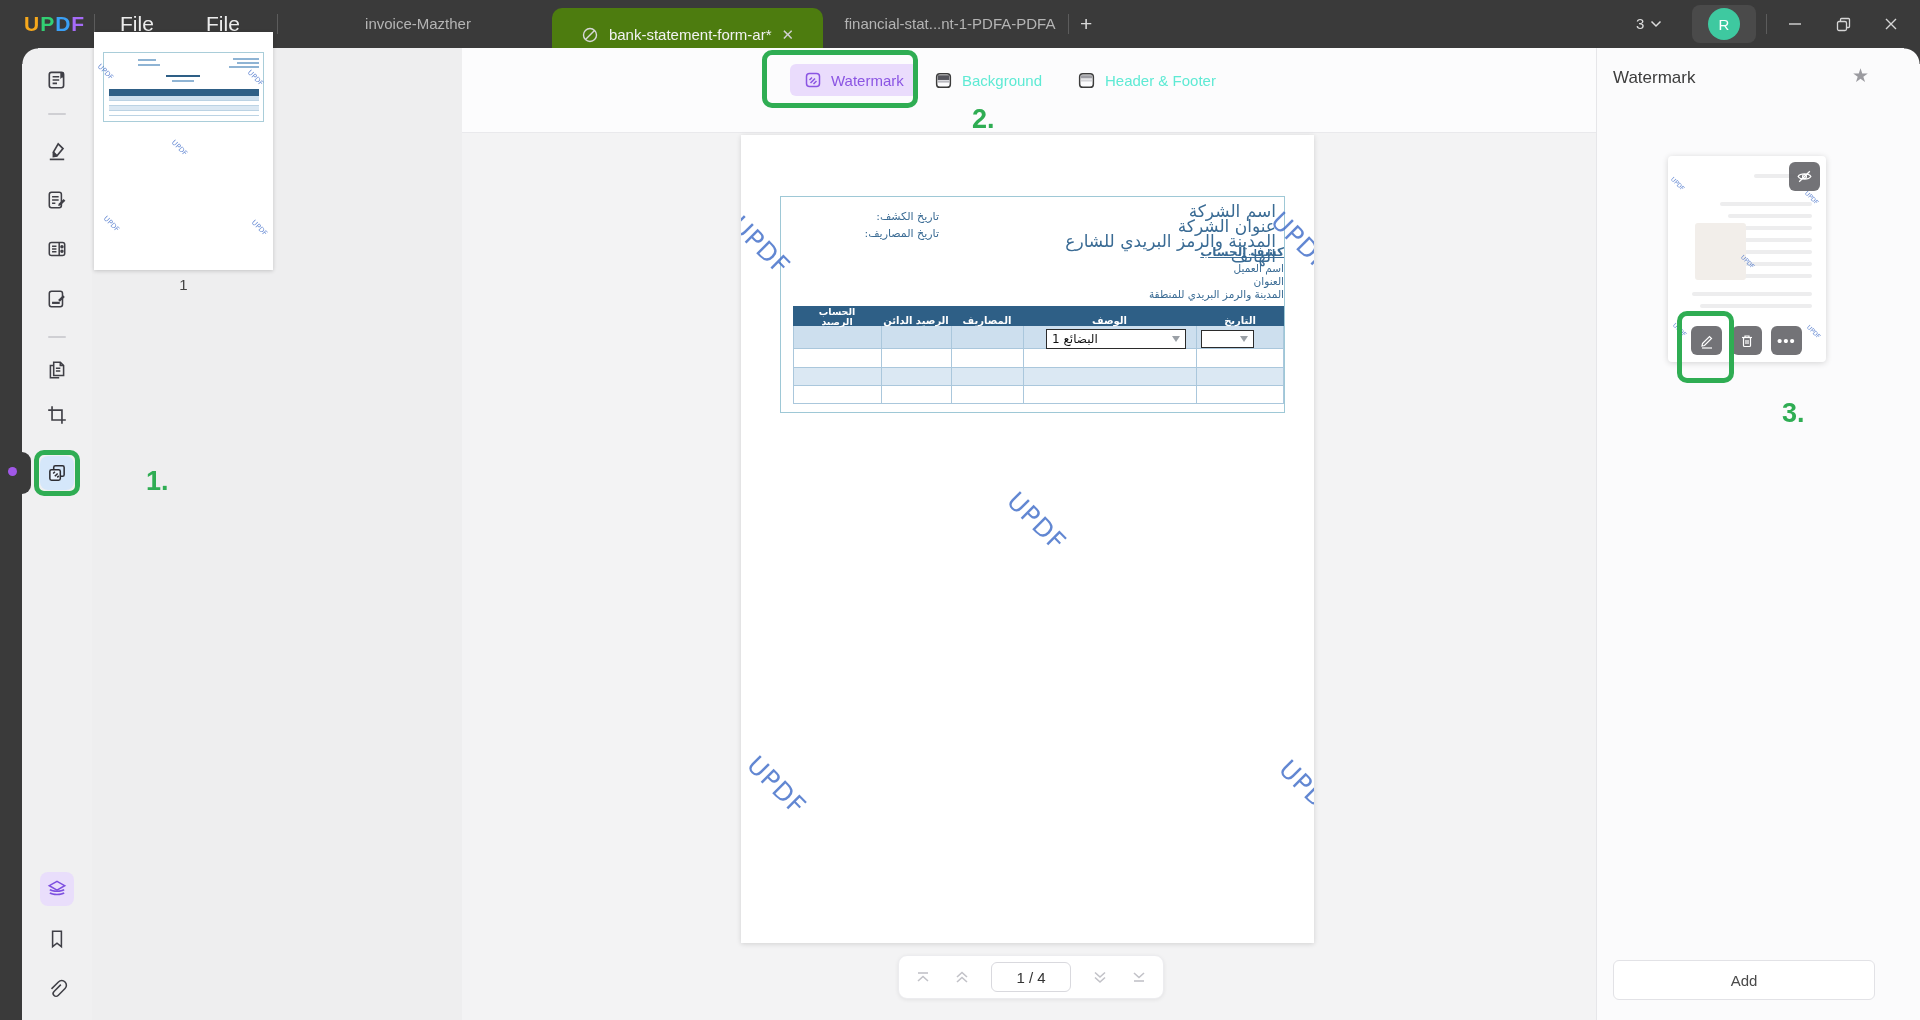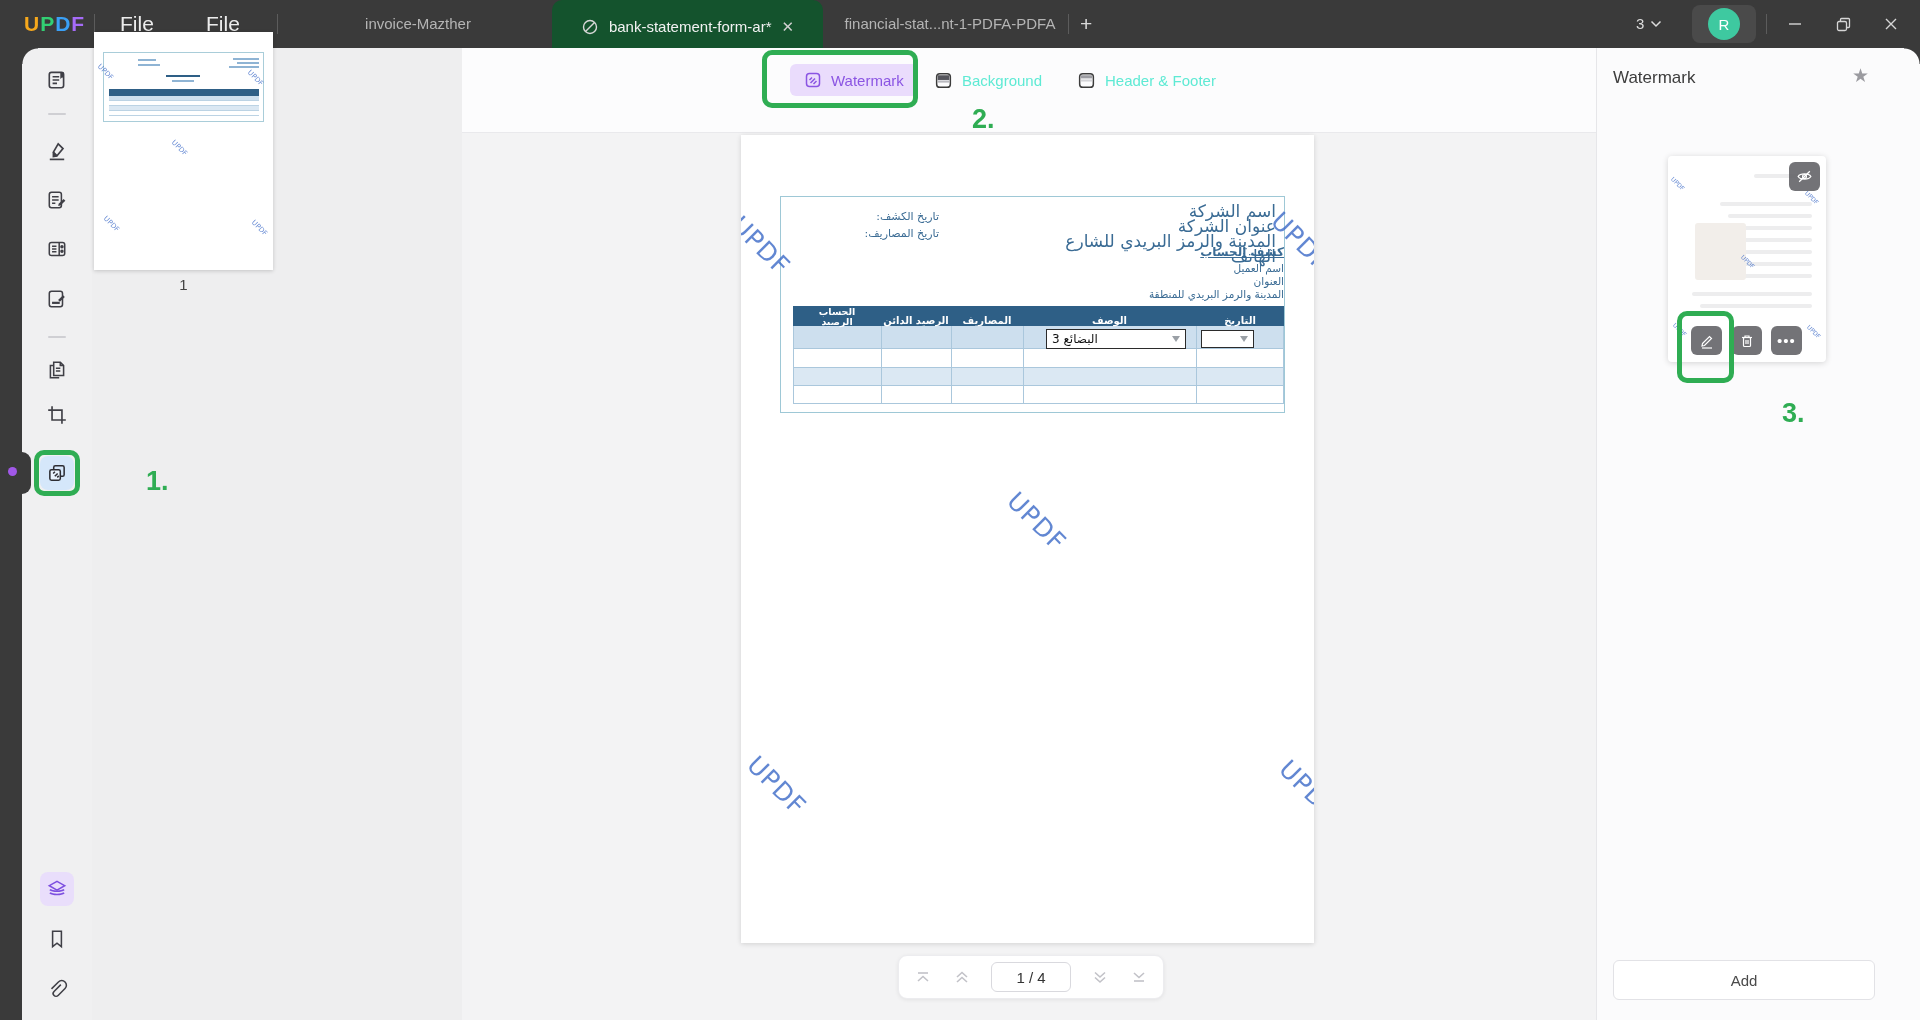--- a/index.html
+++ b/index.html
@@ -5,21 +5,21 @@
   * { margin:0; padding:0; box-sizing:border-box; }
   html,body { width:1920px; height:1020px; background:#3a3a3a; font-family:"Liberation Sans",sans-serif; overflow:hidden; }
   #app { position:relative; width:1920px; height:1020px; background:#3a3a3a; }
 
   
   .titlebar { position:absolute; left:0; top:0; width:1920px; height:48px; background:#3a3a3a; color:#e8e8e8; }
   .logo { position:absolute; left:24px; top:12px; font-size:21px; font-weight:bold; letter-spacing:1px; }
   .tb-sep { position:absolute; top:14px; width:1px; height:20px; background:#5c5c5c; }
   .menu-item { position:absolute; top:0; height:48px; line-height:48px; font-size:21px; color:#ececec; padding:0 14px; cursor:default; }
   .tab { position:absolute; top:0; height:39px; line-height:48px; font-size:15px; color:#b4b4b4; text-align:center; white-space:nowrap; }
-  .tab.active { top:0; height:53px; line-height:40px; background:#14532d; border-radius:10px 10px 0 0; color:#f2f2f2; display:flex; align-items:center; justify-content:center; gap:10px; }
+  .tab.active { top:8px; height:53px; line-height:40px; background:#4d7c0f; border-radius:10px 10px 0 0; color:#f2f2f2; display:flex; align-items:center; justify-content:center; gap:10px; }
   .tab-close { color:#d0d0d0; font-size:15px; }
   .newtab { position:absolute; top:12px; font-size:21px; color:#d8d8d8; font-weight:300; }
   .tabcount { position:absolute; top:0; height:48px; line-height:48px; color:#dcdcdc; font-size:15px; display:flex; align-items:center; gap:6px; }
   .avatar-wrap { position:absolute; left:1692px; top:5px; width:64px; height:38px; background:#4a4a4a; border-radius:8px; display:flex; align-items:center; justify-content:center; }
   .avatar { width:32px; height:32px; border-radius:50%; background:#3ec9a0; color:#fff; font-size:15px; display:flex; align-items:center; justify-content:center; }
   .winbtn { position:absolute; top:0; width:46px; height:48px; display:flex; align-items:center; justify-content:center; color:#d6d6d6; }
 
   
   .corner { position:absolute; width:16px; height:16px; top:48px; z-index:50; }
   .corner.tl { left:22px; background:radial-gradient(circle at 100% 100%, rgba(0,0,0,0) 15px, #3a3a3a 16px); }
@@ -360,21 +360,21 @@
             <div class="cell c-acct"></div>
         </div>
         <div class="frow" style="height:18px; background:#fff;">
           <div class="cell c-date"></div>
             <div class="cell c-desc"></div>
             <div class="cell c-exp"></div>
             <div class="cell c-cred"></div>
             <div class="cell c-acct"></div>
         </div>
         <div class="dd dd-desc">
-          <span>البضائع 3</span>
+          <span>البضائع 1</span>
           <span class="tri"></span>
         </div>
         <div class="dd dd-date">
           <span class="tri"></span>
         </div>
       </div>
     </div>
 
     <div class="wm" style="left:-16px; top:96px;">UPDF</div>
     <div class="wm" style="left:524px; top:92px;">UPDF</div>

